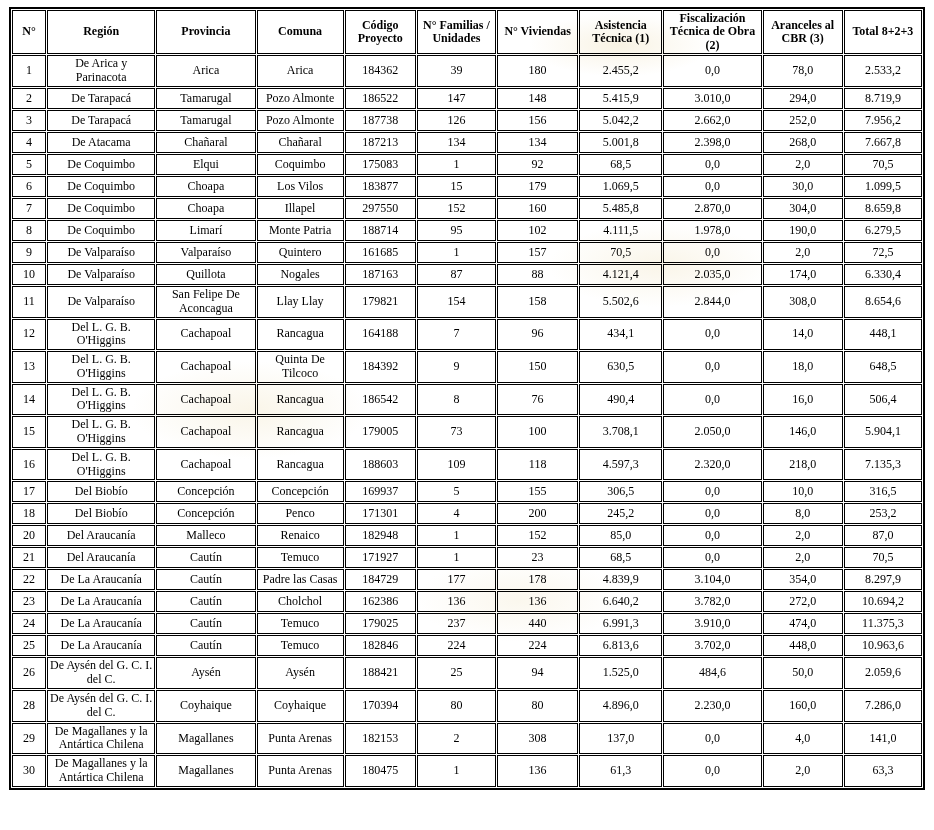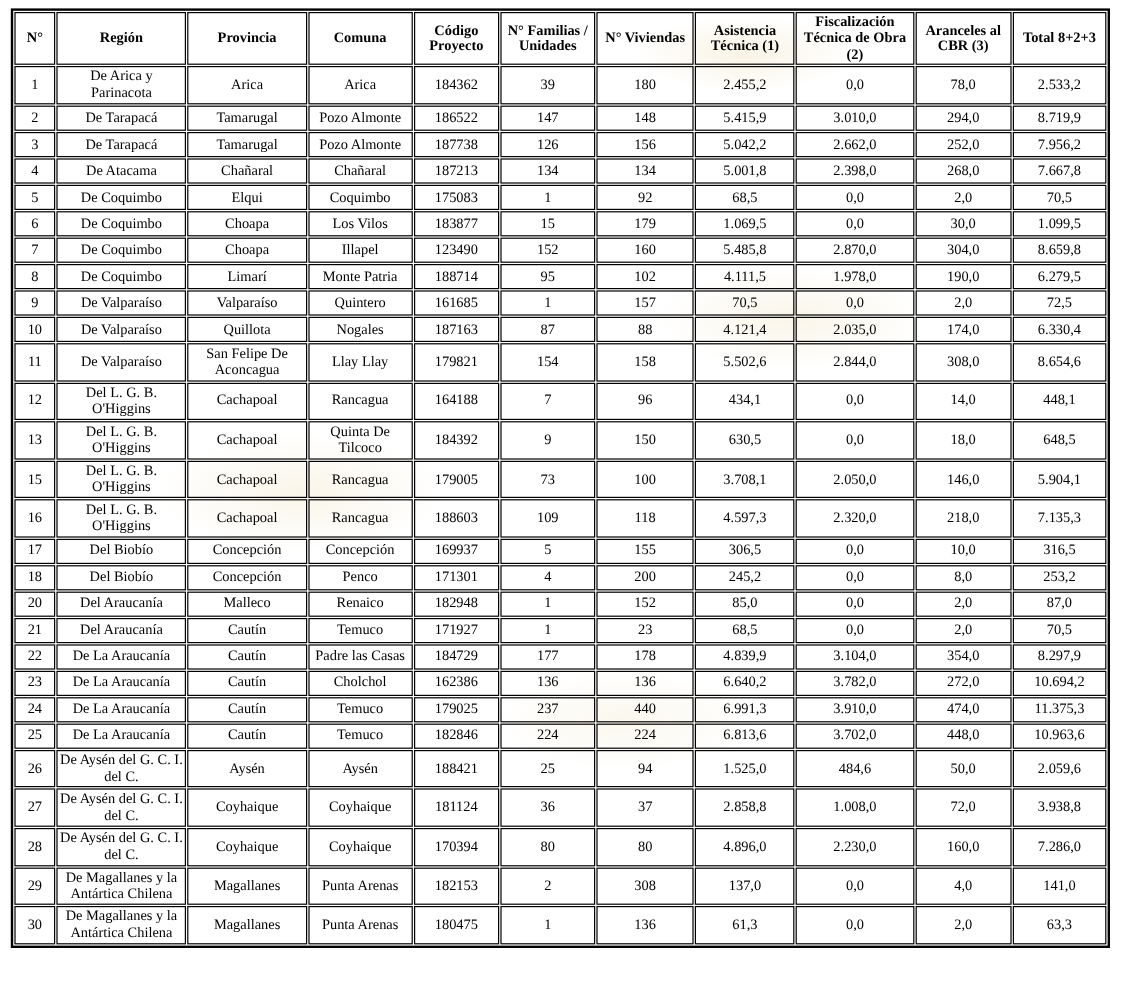--- a/index.html
+++ b/index.html
@@ -186,21 +186,21 @@
           <td>1.069,5</td>
           <td>0,0</td>
           <td>30,0</td>
           <td>1.099,5</td>
         </tr>
         <tr>
           <td>7</td>
           <td>De Coquimbo</td>
           <td>Choapa</td>
           <td>Illapel</td>
-          <td>123490</td>
+          <td>297550</td>
           <td>152</td>
           <td>160</td>
           <td>5.485,8</td>
           <td>2.870,0</td>
           <td>304,0</td>
           <td>8.659,8</td>
         </tr>
         <tr>
           <td>8</td>
           <td>De Coquimbo</td>
@@ -273,20 +273,33 @@
           <td>Quinta De Tilcoco</td>
           <td>184392</td>
           <td>9</td>
           <td>150</td>
           <td>630,5</td>
           <td>0,0</td>
           <td>18,0</td>
           <td>648,5</td>
         </tr>
         <tr>
+          <td>14</td>
+          <td>Del L. G. B. O'Higgins</td>
+          <td>Cachapoal</td>
+          <td>Rancagua</td>
+          <td>186542</td>
+          <td>8</td>
+          <td>76</td>
+          <td>490,4</td>
+          <td>0,0</td>
+          <td>16,0</td>
+          <td>506,4</td>
+        </tr>
+        <tr>
           <td>15</td>
           <td>Del L. G. B. O'Higgins</td>
           <td>Cachapoal</td>
           <td>Rancagua</td>
           <td>179005</td>
           <td>73</td>
           <td>100</td>
           <td>3.708,1</td>
           <td>2.050,0</td>
           <td>146,0</td>
@@ -416,33 +429,20 @@
           <td>Aysén</td>
           <td>188421</td>
           <td>25</td>
           <td>94</td>
           <td>1.525,0</td>
           <td>484,6</td>
           <td>50,0</td>
           <td>2.059,6</td>
         </tr>
         <tr>
-          <td>27</td>
-          <td>De Aysén del G. C. I. del C.</td>
-          <td>Coyhaique</td>
-          <td>Coyhaique</td>
-          <td>181124</td>
-          <td>36</td>
-          <td>37</td>
-          <td>2.858,8</td>
-          <td>1.008,0</td>
-          <td>72,0</td>
-          <td>3.938,8</td>
-        </tr>
-        <tr>
           <td>28</td>
           <td>De Aysén del G. C. I. del C.</td>
           <td>Coyhaique</td>
           <td>Coyhaique</td>
           <td>170394</td>
           <td>80</td>
           <td>80</td>
           <td>4.896,0</td>
           <td>2.230,0</td>
           <td>160,0</td>

